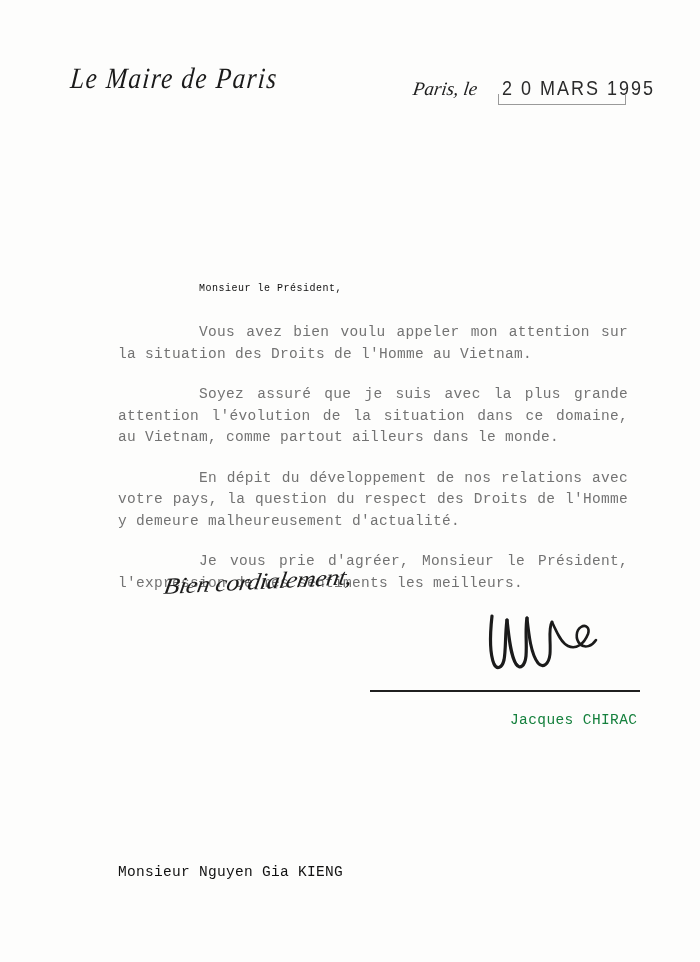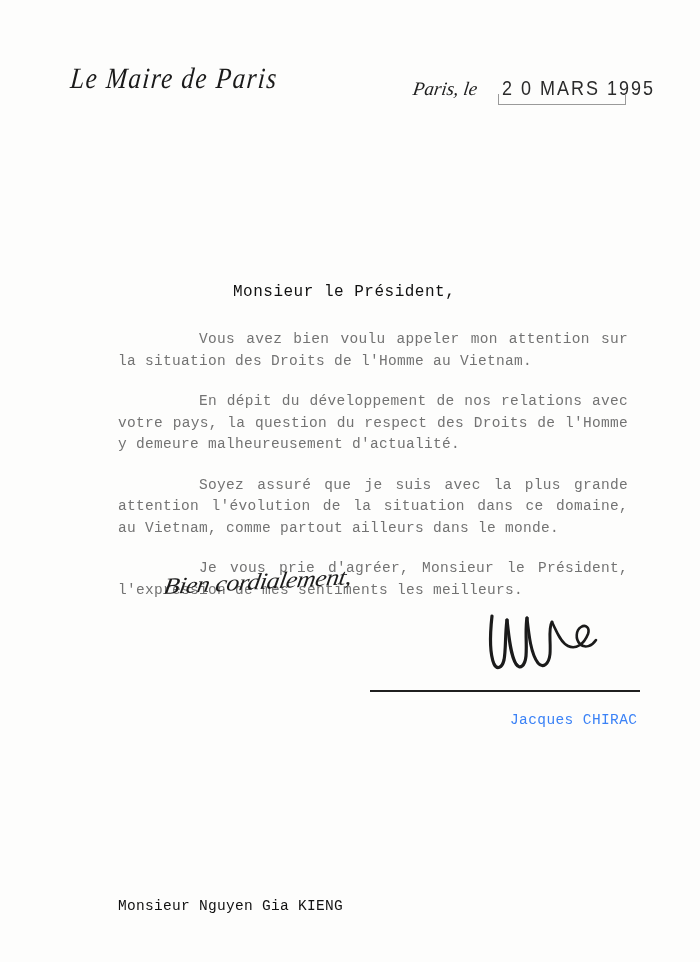--- a/index.html
+++ b/index.html
@@ -82,24 +82,24 @@
   }
 
   
   .body-block {
     position: absolute;
     left: 118px;
     top: 283px;
     width: 510px;
   }
   .salutation {
-    font-size: 16px;
+    font-size: 10px;
     letter-spacing: 0.5px;
     color: #111;
-    margin: 0 0 28px 115px;
+    margin: 0 0 28px 81px;
     white-space: nowrap;
   }
   .para {
     font-size: 14.5px;
     line-height: 21.5px;
     letter-spacing: 0.3px;
     color: #737373;
     margin: 0 0 19px 0;
     text-align: justify;
     text-indent: 81px;
@@ -137,29 +137,29 @@
     width: 270px;
     height: 1.5px;
     background: #1f1f1f;
   }
   .sig-name {
     position: absolute;
     left: 510px;
     top: 712px;
     font-size: 14.5px;
     letter-spacing: 0.4px;
-    color: #3b82f6;
+    color: #15803d;
     white-space: nowrap;
   }
 
   
   .addressee {
     position: absolute;
     left: 118px;
-    top: 896px;
+    top: 862px;
     font-size: 14.5px;
     line-height: 20px;
     letter-spacing: 0.3px;
     color: #111;
   }
   .addressee div { white-space: nowrap; }
 </style>
 </head>
 <body>
 
@@ -169,22 +169,22 @@
 
   <div class="dateline">Paris, le</div>
   <div class="datestamp">2 0 MARS 1995</div>
   <div class="datestamp-tick-l"></div>
   <div class="datestamp-rule"></div>
   <div class="datestamp-tick-r"></div>
 
   <div class="body-block">
     <p class="salutation">Monsieur le Président,</p>
     <p class="para">Vous avez bien voulu appeler mon attention sur la situation des Droits de l'Homme au Vietnam.</p>
+    <p class="para">Soyez assuré que je suis avec la plus grande attention l'évolution de la situation dans ce domaine, au Vietnam, comme partout ailleurs dans le monde.</p>
     <p class="para">En dépit du développement de nos relations avec votre pays, la question du respect des Droits de l'Homme y demeure malheureusement d'actualité.</p>
-    <p class="para">Soyez assuré que je suis avec la plus grande attention l'évolution de la situation dans ce domaine, au Vietnam, comme partout ailleurs dans le monde.</p>
     <p class="para last">Je vous prie d'agréer, Monsieur le Président, l'expression de mes sentiments les meilleurs.</p>
   </div>
 
   <div class="closing-hand">Bien cordialement,</div>
 
   <div class="signature">
     <svg width="120" height="70" viewBox="0 0 120 70" aria-hidden="true">
       <g fill="none" stroke="#1b1b1b" stroke-linecap="round" stroke-linejoin="round">
         <path d="M12 8 C10 26, 9 44, 14 56 C17 62, 22 60, 24 52 C26 42, 25 26, 27 12" stroke-width="3.2"></path>
         <path d="M27 12 C29 28, 30 46, 36 56 C40 62, 45 58, 46 48 C47 36, 45 22, 47 10" stroke-width="3.2"></path>

